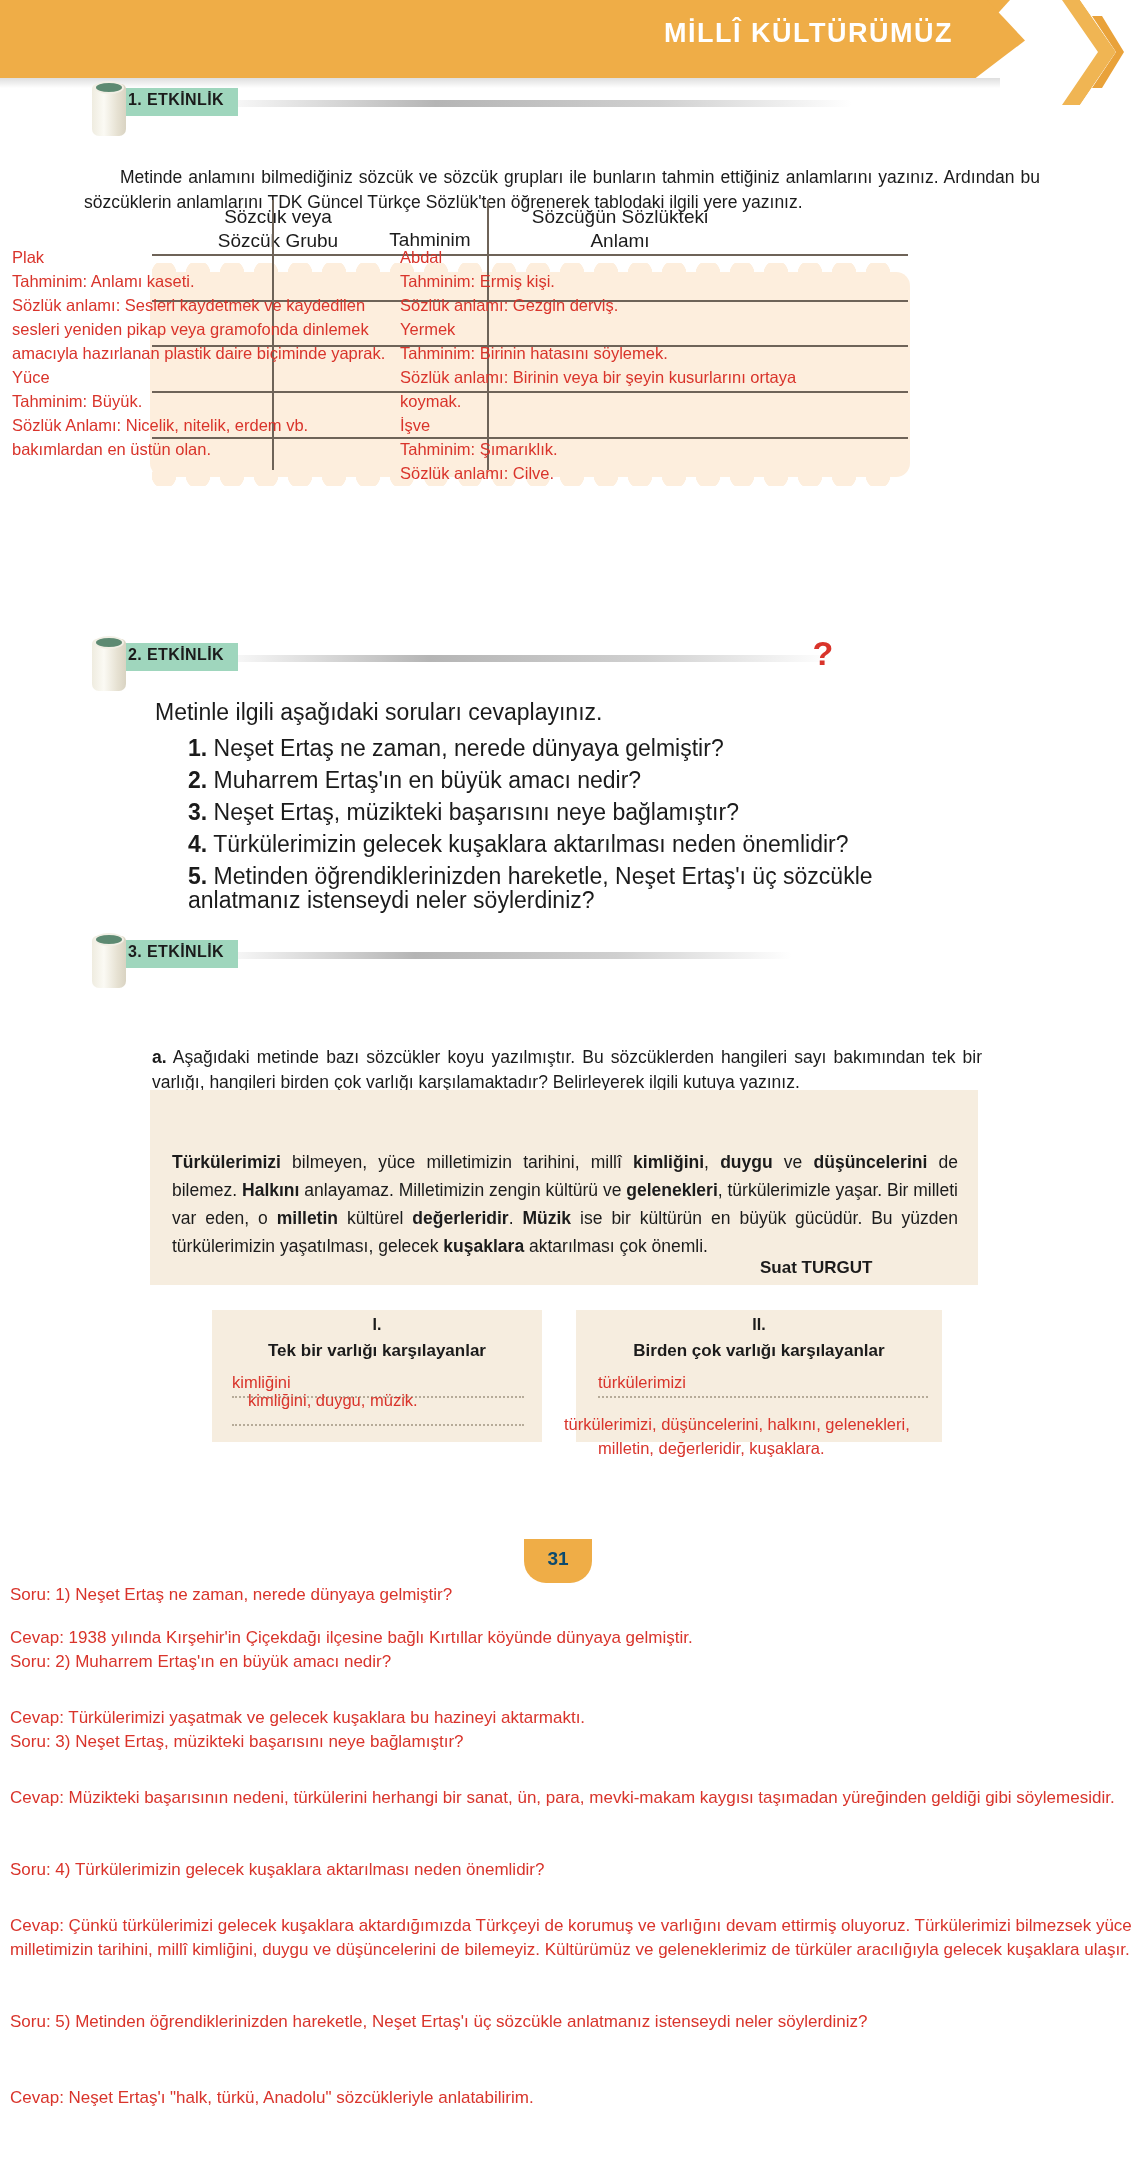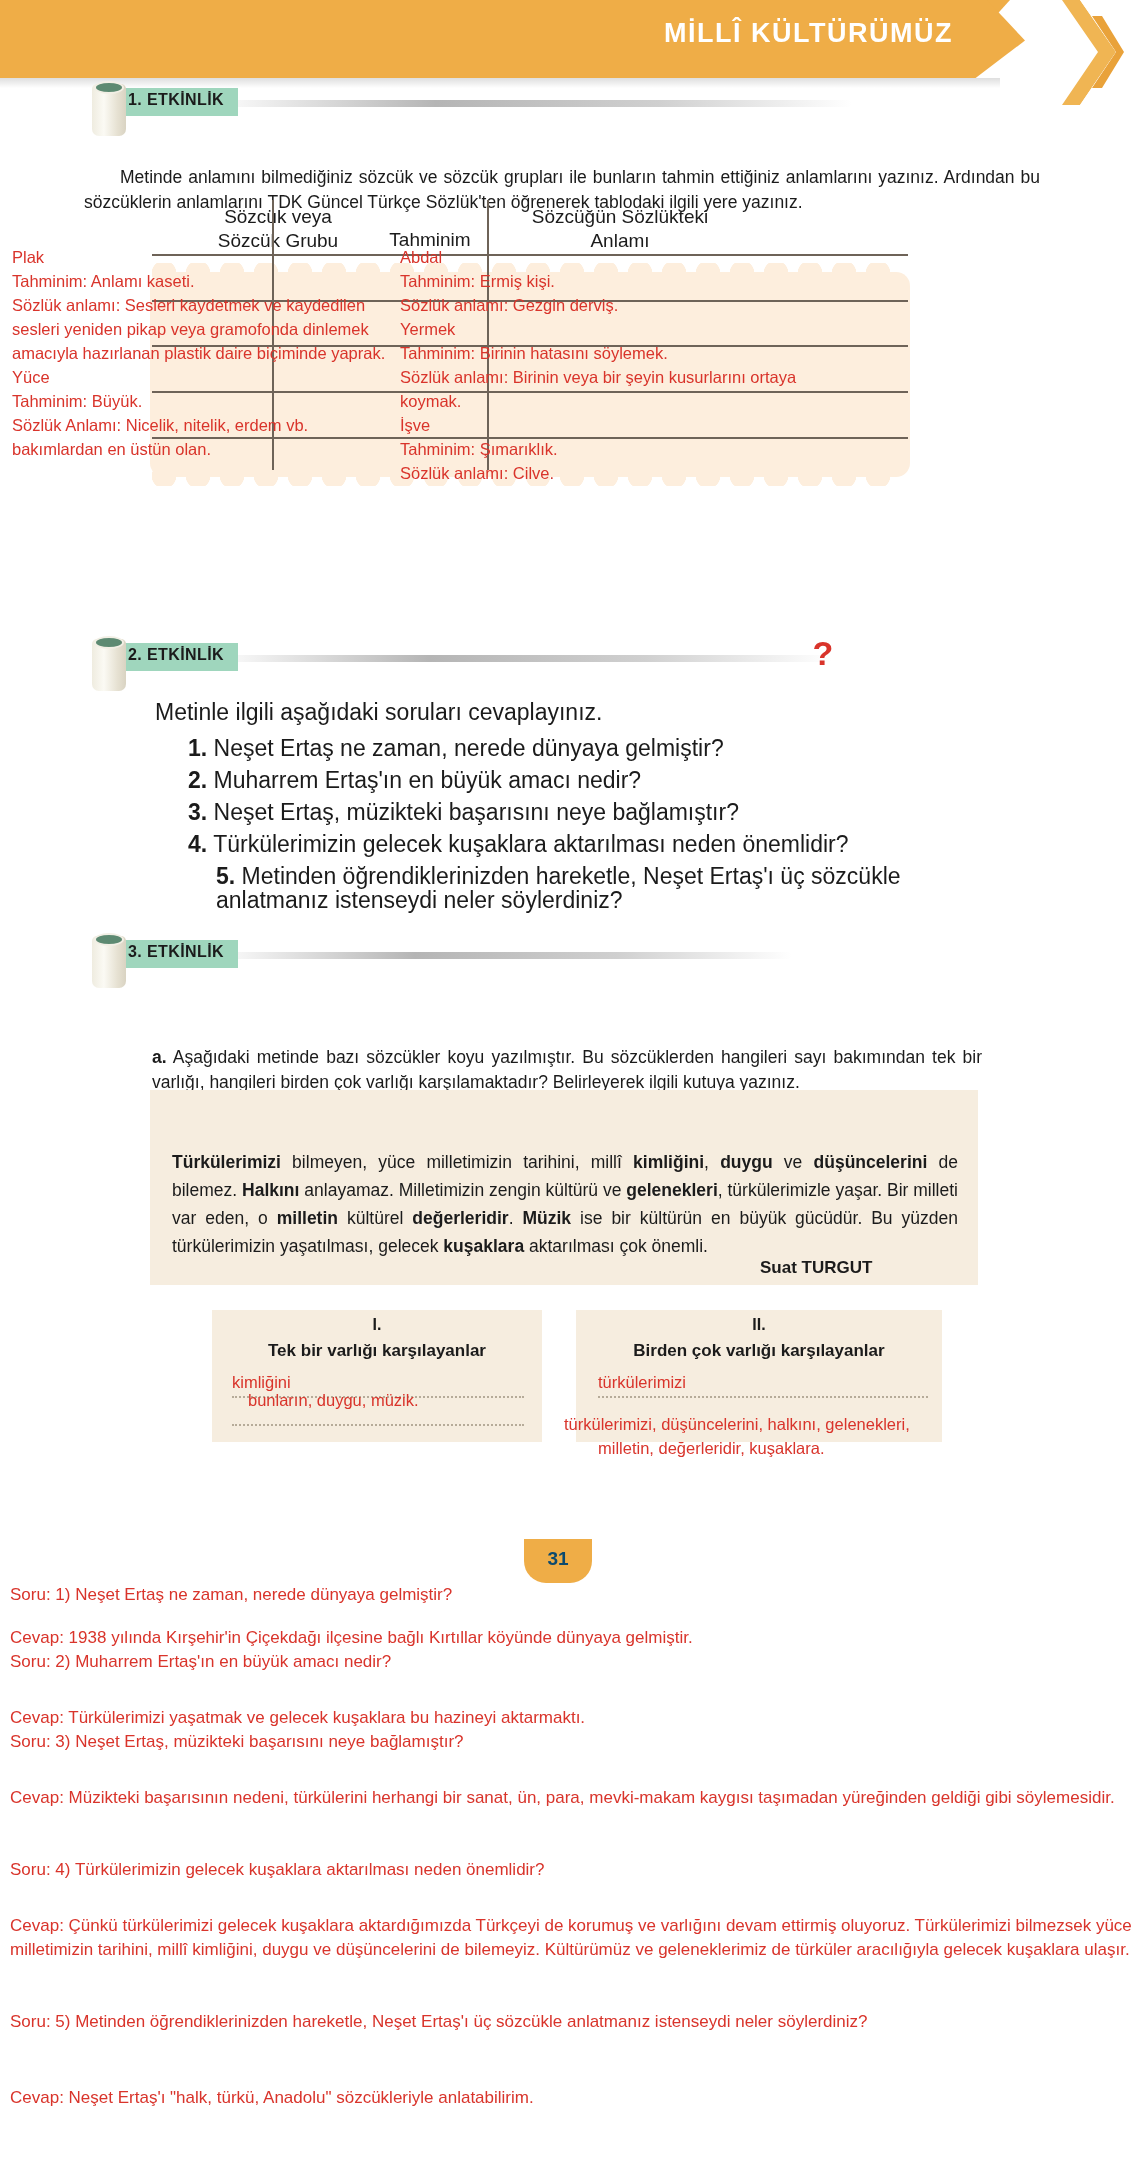--- a/index.html
+++ b/index.html
@@ -274,21 +274,21 @@
   <span>Muharrem Ertaş'ın en büyük amacı nedir?</span>
 </div>
 <div class="q" style="left:188px; top:800px; width:760px;">
   <b>3.</b>
   <span>Neşet Ertaş, müzikteki başarısını neye bağlamıştır?</span>
 </div>
 <div class="q" style="left:188px; top:832px; width:760px;">
   <b>4.</b>
   <span>Türkülerimizin gelecek kuşaklara aktarılması neden önemlidir?</span>
 </div>
-<div class="q" style="left:188px; top:864px; width:740px;margin-left:28px;">
+<div class="q" style="left:188px; top:864px; width:740px;">
   <b>5.</b>
   <span>Metinden öğrendiklerinizden hareketle, Neşet Ertaş'ı üç sözcükle anlatmanız istenseydi neler söylerdiniz?</span>
 </div>
 
 <div class="act" style="left:92px; top:940px; width:700px;">
   <div class="line" style="left:120px; width:580px;"></div>
   <div class="label">3. ETKİNLİK</div>
   <div class="roll"></div>
   <div class="rollTop"></div>
 </div>
@@ -300,21 +300,21 @@
 
 <div class="paper"></div>
 <div class="para" id="passage" style="left:172px; top:1100px; width:786px; line-height:28px; font-size:17.5px;"><b>Türkülerimizi</b><span> bilmeyen, yüce milletimizin tarihini, millî </span><b>kimliğini</b><span>, </span><b>duygu</b><span> ve </span><b>düşüncelerini</b><span> de bilemez. </span><b>Halkını</b><span> anlayamaz. Milletimizin zengin kültürü ve </span><b>gelenekleri</b><span>, türkülerimizle yaşar. Bir milleti var eden, o </span><b>milletin</b><span> kültürel </span><b>değerleridir</b><span>. </span><b>Müzik</b><span> ise bir kültürün en büyük gücüdür. Bu yüzden türkülerimizin yaşatılması, gelecek </span><b>kuşaklara</b><span> aktarılması çok önemli.</span></div>
 <div style="position:absolute; left:760px; top:1258px; font-size:17px; font-weight:bold; color:#1b1b1b;">Suat TURGUT</div>
 
 <div class="cat-box" style="left:212px; top:1310px; width:330px; height:132px;"></div>
 <div class="cat-roman" style="left:212px; top:1316px; width:330px;">I.</div>
 <div class="cat-title" style="left:212px; top:1340px; width:330px;">Tek bir varlığı karşılayanlar</div>
 <div class="ans" style="left:232px; top:1370px;">kimliğini</div>
 <div class="dots" style="left:232px; top:1396px; width:292px;"></div>
-<div class="ans" style="left:248px; top:1388px;">bunların, duygu, müzik.</div>
+<div class="ans" style="left:248px; top:1388px;">kimliğini, duygu, müzik.</div>
 <div class="dots" style="left:232px; top:1424px; width:292px;"></div>
 
 <div class="cat-box" style="left:576px; top:1310px; width:366px; height:132px;"></div>
 <div class="cat-roman" style="left:576px; top:1316px; width:366px;">II.</div>
 <div class="cat-title" style="left:576px; top:1340px; width:366px;">Birden çok varlığı karşılayanlar</div>
 <div class="ans" style="left:598px; top:1370px;">türkülerimizi</div>
 <div class="dots" style="left:598px; top:1396px; width:330px;"></div>
 <div class="ans" style="left:564px; top:1412px;">türkülerimizi, düşüncelerini, halkını, gelenekleri,</div>
 <div class="ans" style="left:598px; top:1436px;">milletin, değerleridir, kuşaklara.</div>
 

